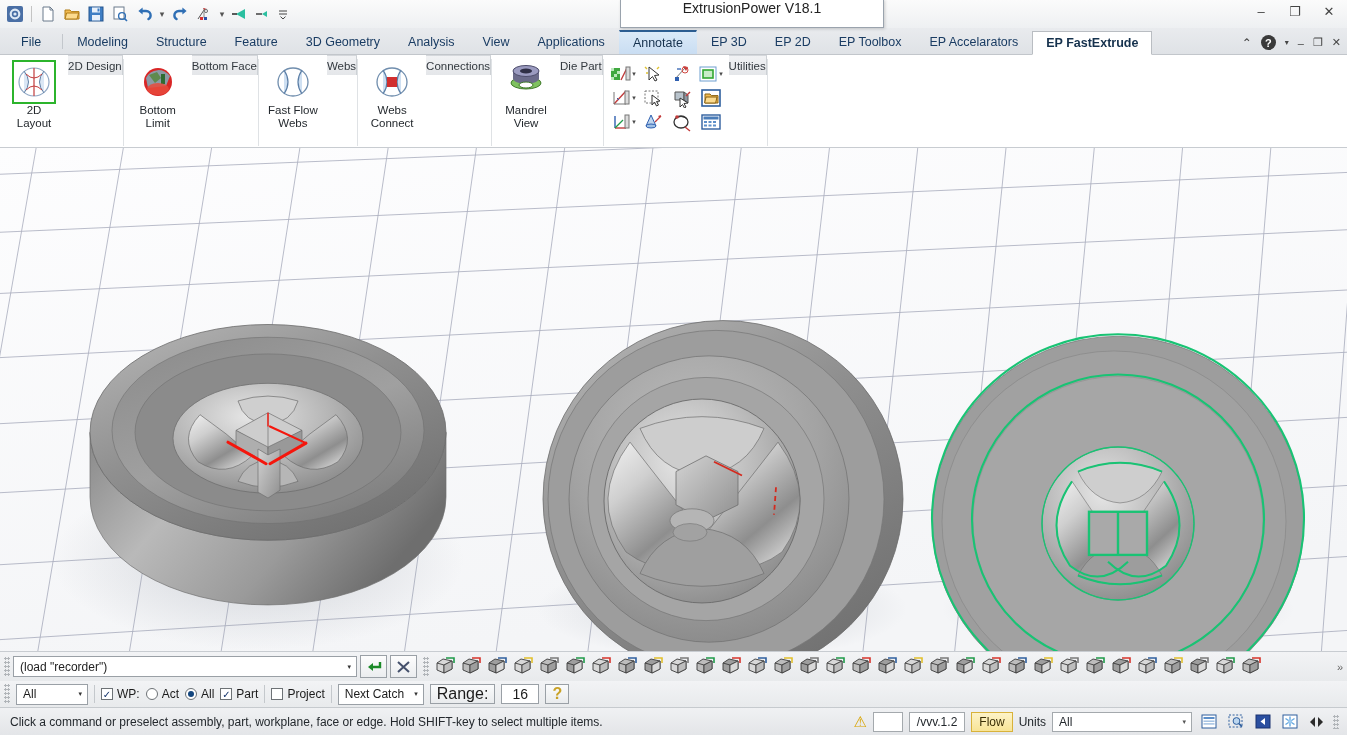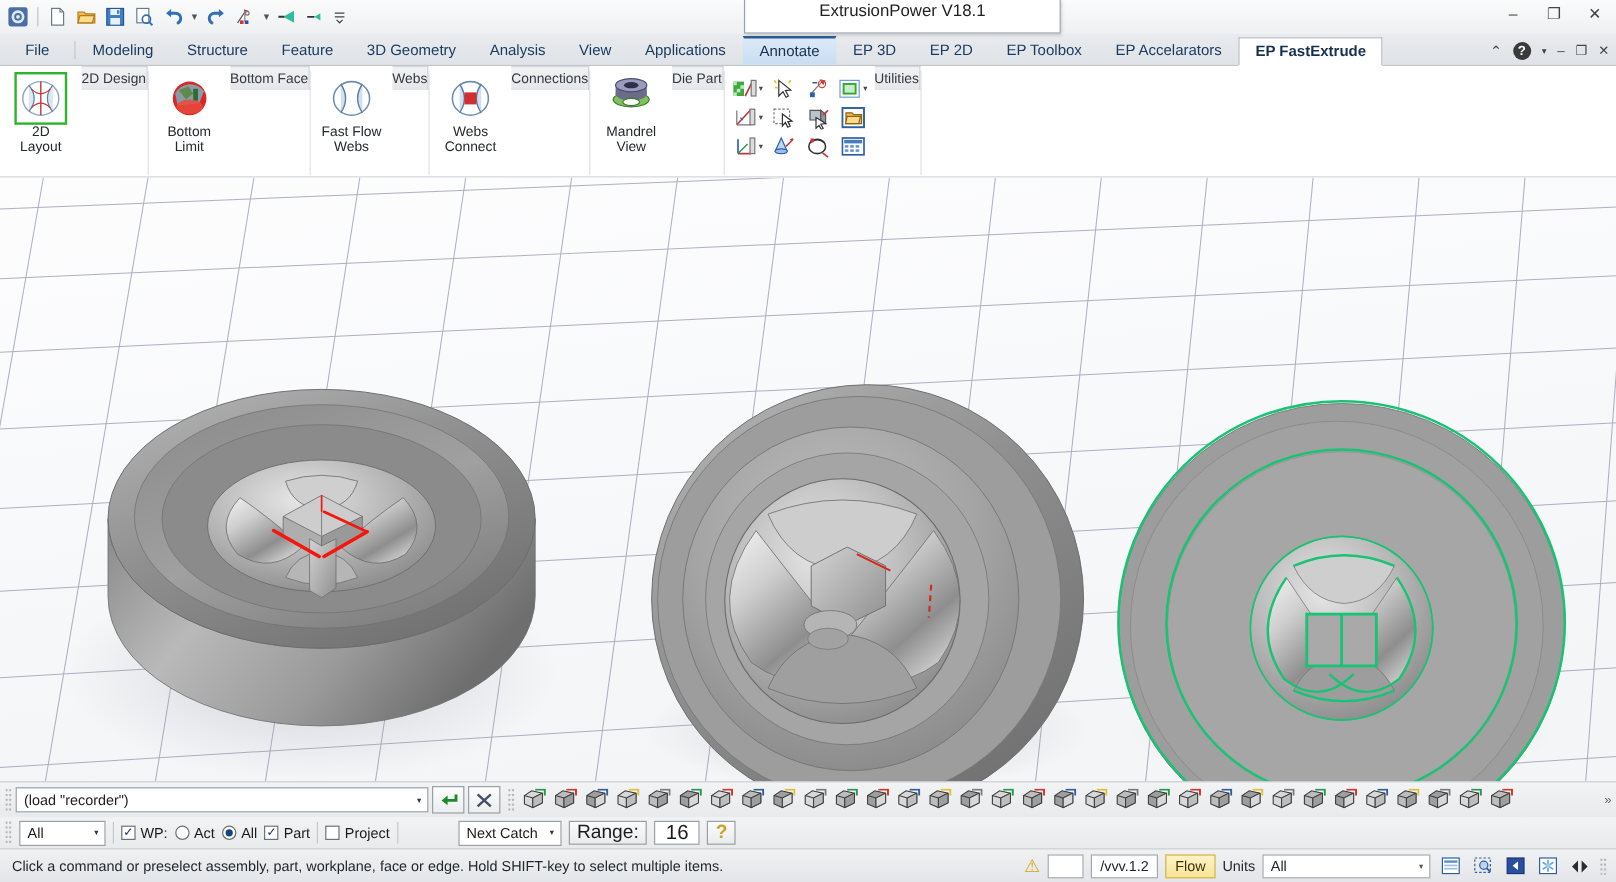--- a/index.html
+++ b/index.html
@@ -97,21 +97,21 @@
   .selbox .dd { position:absolute; right:5px; font-size:7px; color:#333; }
   .chkwrap { display:flex; align-items:center; gap:4px; font-size:12px; cursor:default; }
   .cbox { width:12px; height:12px; border:1px solid #6d7276; background:#fff;
           display:flex; align-items:center; justify-content:center; font-size:10px; color:#11316a; }
   .rbox { width:12px; height:12px; border:1px solid #6d7276; border-radius:50%; background:#fff;
           display:flex; align-items:center; justify-content:center; }
   .rdot { width:6px; height:6px; border-radius:50%; background:#14467e; }
   .vsep { width:1px; height:18px; background:#c4c8cc; }
   .minibtn { height:20px; border:1px solid #9aa0a6; background:linear-gradient(#fafbfc,#e9ebed);
              display:flex; align-items:center; padding:0 6px; font-size:16px; cursor:default; }
-  .txtbox { width:38px; height:20px; border:1px solid #9aa0a6; background:#fff; font-size:17px;
+  .txtbox { width:38px; height:20px; border:1px solid #9aa0a6; background:#fff; font-size:14px;
             display:flex; align-items:center; justify-content:center; }
 
   
   .statusbar { flex:0 0 27px; height:27px; display:flex; align-items:center;
                background:linear-gradient(#f0f1f3,#e3e5e8); font-size:12px; color:#23282d; }
   .statusmsg { padding-left:10px; flex:1; white-space:nowrap; }
   .st-field { height:20px; min-width:28px; border:1px solid #a4a9ad; background:#fff;
               display:flex; align-items:center; justify-content:center; padding:0 7px; font-size:12px; }
   .st-catch { height:20px; border:1px solid #d8b23a; background:linear-gradient(#fdf3c8,#f8e496);
               display:flex; align-items:center; padding:0 7px; font-size:12px; color:#3b2f05; cursor:default; }
@@ -994,21 +994,21 @@
     <div class="chkwrap">
       <span class="cbox">✓</span>
       <span>Part</span>
     </div>
     <div class="vsep"></div>
     <div class="chkwrap">
       <span class="cbox"></span>
       <span>Project</span>
     </div>
     <div class="vsep"></div>
-    <div class="selbox" style="width:86px;margin-left:44px;">
+    <div class="selbox" style="width:86px;">
       <span>Next Catch</span>
       <span class="dd">▾</span>
     </div>
     <div class="minibtn">
       <span>Range:</span>
     </div>
     <div class="txtbox">
       <span>16</span>
     </div>
     <div class="minibtn" style="width:24px; justify-content:center; padding:0;">

